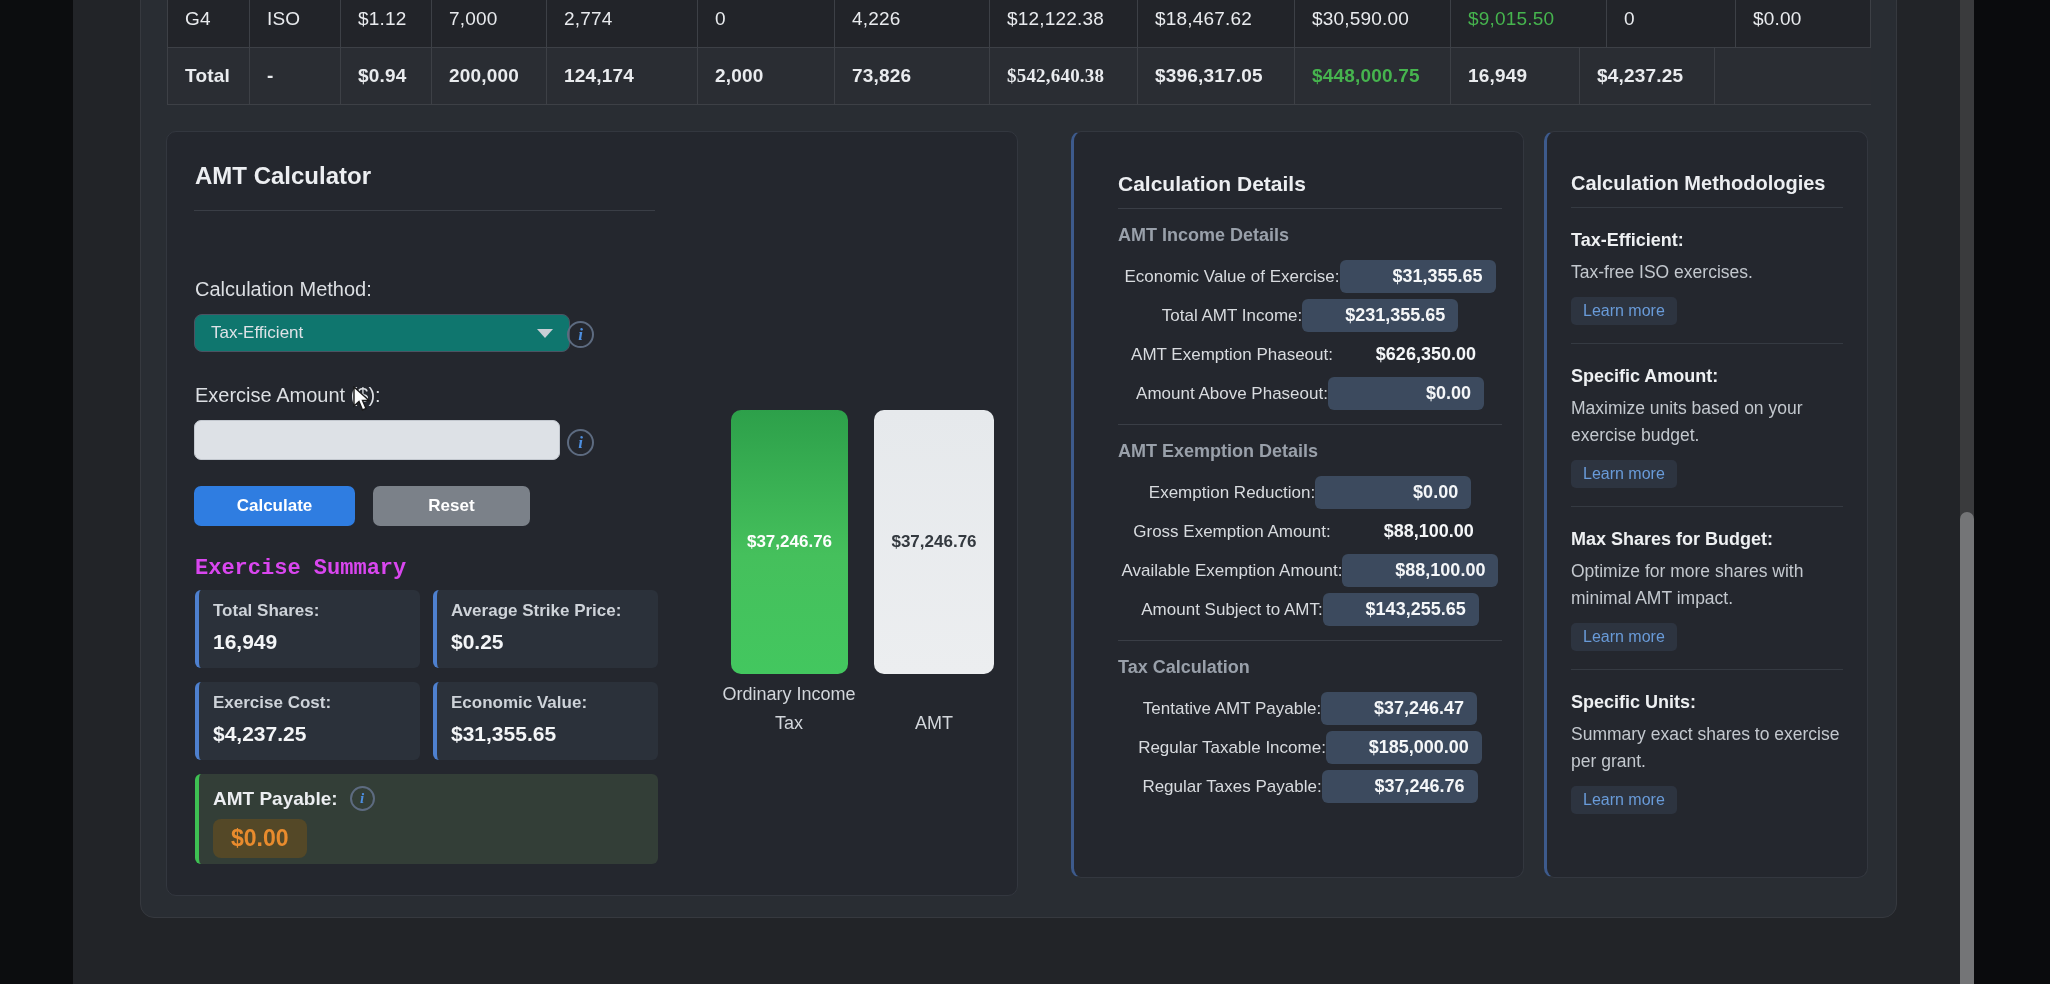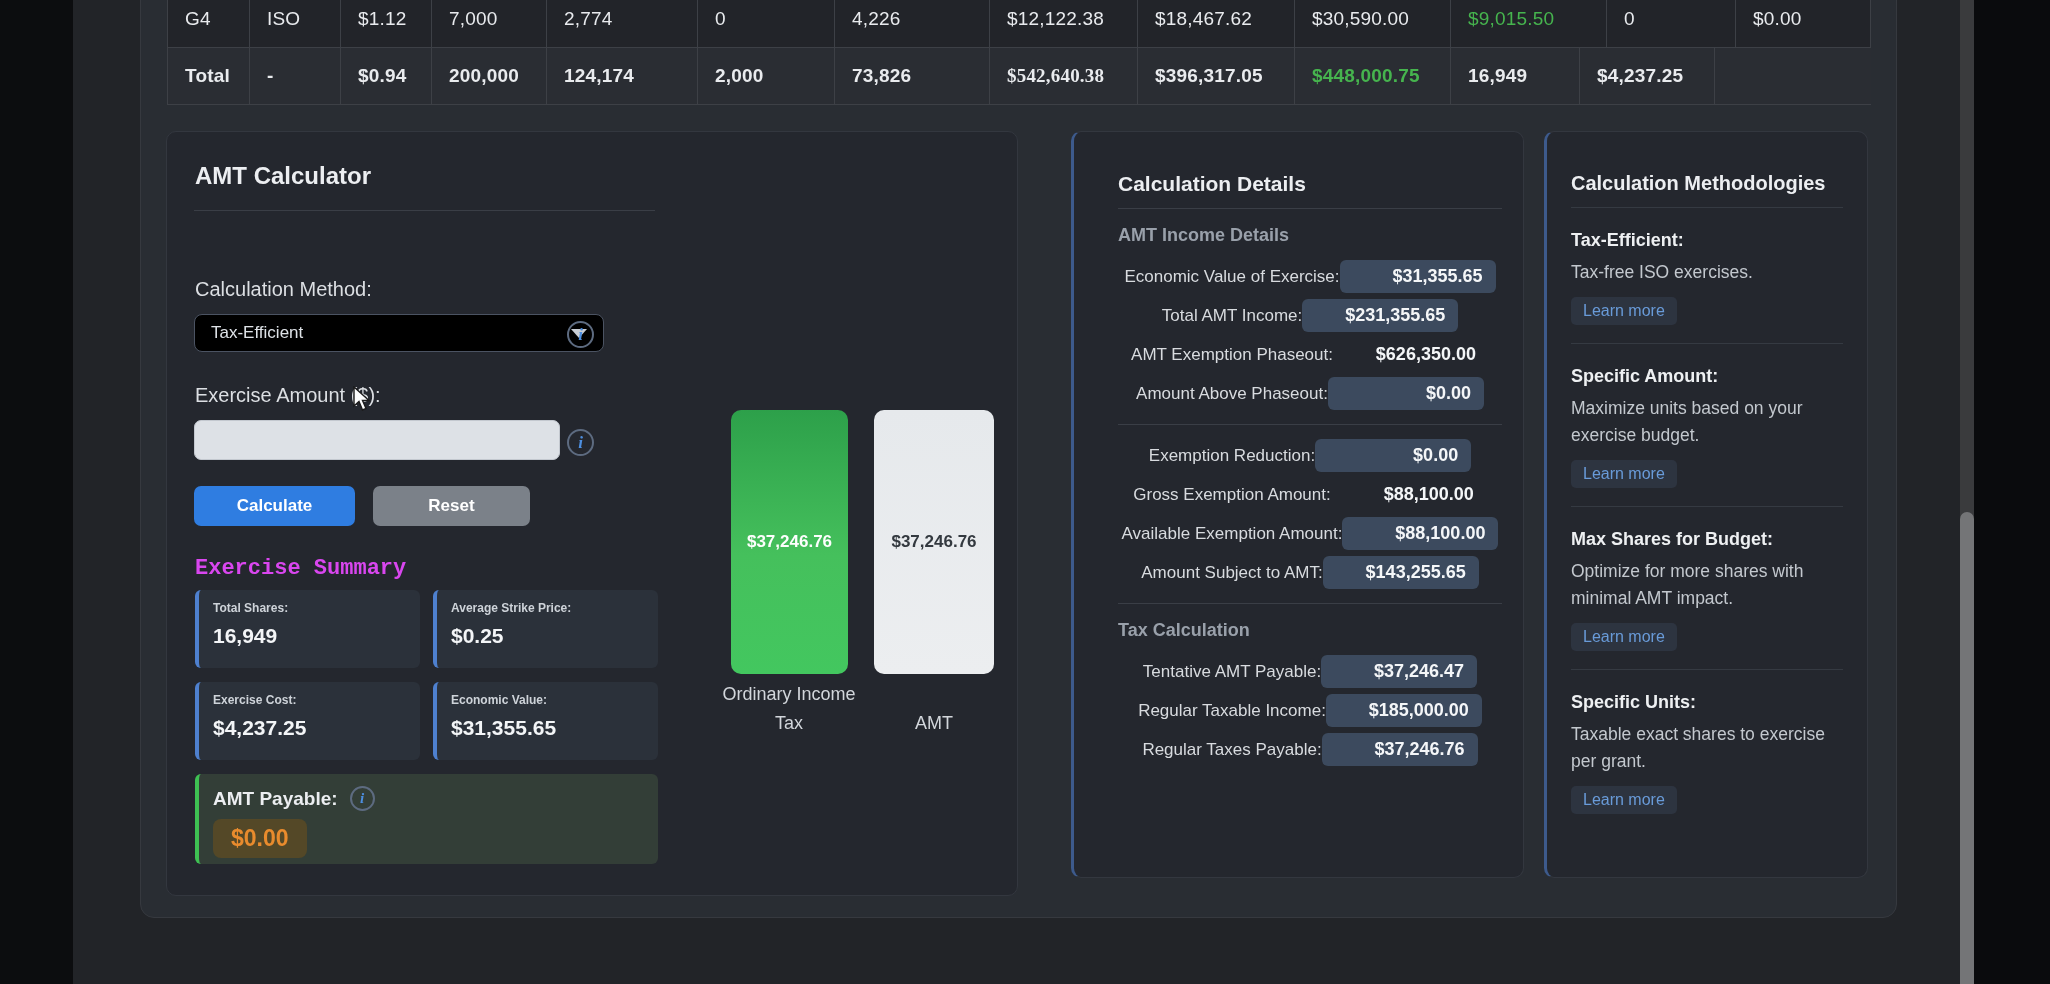--- a/index.html
+++ b/index.html
@@ -30,41 +30,41 @@
   .panel.calc   { left:166px;  top:131px; width:852px; height:765px; }
   .panel.detail { left:1071px; top:131px; width:453px; height:747px; border-left:3px solid #3d5a8c;padding-left:20px; }
   .panel.method { left:1544px; top:131px; width:324px; height:747px; border-left:3px solid #3d5a8c; }
 
   .divider { height:1px; background:#3a3e46; }
 
   
   .calc-title { position:absolute; left:28px; top:30px; font-size:24px; font-weight:bold; color:#eceef1; }
   .calc-divider { position:absolute; left:27px; top:78px; width:461px; }
   .field-label { position:absolute; left:28px; font-size:20px; color:#dcdfe3; }
-  .dropdown { position:absolute; left:27px; top:182px; width:410px; height:38px; background:#000000;
+  .dropdown { position:absolute; left:27px; top:182px; width:376px; height:38px; background:#0f766e;
     border:1px solid #4b5362; border-radius:8px; display:flex; align-items:center;
     justify-content:space-between; padding:0 16px; cursor:pointer; }
   .dropdown-text { font-size:17px; color:#dee2e7; }
   .caret { width:0; height:0; border-left:8px solid transparent; border-right:8px solid transparent;
     border-top:9px solid #c9ced5; }
   .info-icon { position:absolute; width:27px; height:27px; border:2px solid #5d6b80; border-radius:50%;
     display:flex; align-items:center; justify-content:center; color:#4d8fe0;
     font-family:"Liberation Serif","DejaVu Serif",serif; font-weight:bold; font-style:italic;
     font-size:17px; cursor:pointer; }
   .amount-input { position:absolute; left:27px; top:288px; width:366px; height:40px; background:#dde1e6;
     border:1px solid #c3c8cf; border-radius:7px; font-size:17px; color:#222; padding:0 12px; outline:none; }
   .btn { position:absolute; top:354px; height:40px; border:none; border-radius:7px; color:#fff;
     font-weight:bold; font-size:17px; font-family:inherit; cursor:pointer; }
   .btn.calculate { left:27px; width:161px; background:#2f7de1; }
   .btn.reset { left:206px; width:157px; background:#7b8189; }
   .summary-title { position:absolute; left:28px; top:424px; font-size:22px; font-weight:bold; color:#d946ef;font-family:Liberation Mono, monospace; }
   .tiles { position:absolute; left:28px; top:458px; width:463px; display:grid;
     grid-template-columns:225px 225px; gap:14px 13px; }
   .tile { height:78px; background:#2b313a; border-left:4px solid #4e80cf; border-radius:6px; padding:11px 14px; }
-  .tile .t-label { font-size:12px; font-weight:bold; color:#ced3d9; }
+  .tile .t-label { font-size:17px; font-weight:bold; color:#ced3d9; }
   .tile .t-value { font-size:21px; font-weight:bold; color:#f3f5f7; margin-top:9px; }
   .amt-tile { position:absolute; left:28px; top:642px; width:463px; height:90px; background:#333e37;
     border-left:4px solid #3ec153; border-radius:6px; padding:12px 14px; }
   .amt-label-row { display:flex; align-items:center; gap:12px; }
   .amt-label { font-size:19px; font-weight:bold; color:#eceef1; }
   .amt-info { position:static; width:25px; height:25px; font-size:15px; }
   .amt-chip { display:inline-block; margin-top:8px; background:#544827; border-radius:8px;
     padding:6px 18px; font-size:23px; font-weight:bold; color:#e98b2d; }
 
   
@@ -228,20 +228,21 @@
             <div class="d-row">
               <span class="d-label">AMT Exemption Phaseout:</span>
               <span class="d-value">$626,350.00</span>
             </div>
             <div class="d-row">
               <span class="d-label">Amount Above Phaseout:</span>
               <span class="d-value hl">$0.00</span>
             </div>
           </div>
           <div class="divider sec-divider"></div>
+          <div class="section-header">AMT Exemption Details</div>
           <div class="rows">
             <div class="d-row">
               <span class="d-label">Exemption Reduction:</span>
               <span class="d-value hl">$0.00</span>
             </div>
             <div class="d-row">
               <span class="d-label">Gross Exemption Amount:</span>
               <span class="d-value">$88,100.00</span>
             </div>
             <div class="d-row">
@@ -277,21 +278,21 @@
     <div class="method-inner">
       <div class="method-title">Calculation Methodologies</div>
       <div class="divider m-divider"></div>
       <div id="method-items">
           <div class="m-item"><div class="m-name">Tax-Efficient:</div><div class="m-desc">Tax-free ISO exercises.</div><span class="m-link">Learn more</span></div>
           <div class="divider m-sep"></div>
           <div class="m-item"><div class="m-name">Specific Amount:</div><div class="m-desc">Maximize units based on your exercise budget.</div><span class="m-link">Learn more</span></div>
           <div class="divider m-sep"></div>
           <div class="m-item"><div class="m-name">Max Shares for Budget:</div><div class="m-desc">Optimize for more shares with minimal AMT impact.</div><span class="m-link">Learn more</span></div>
           <div class="divider m-sep"></div>
-          <div class="m-item"><div class="m-name">Specific Units:</div><div class="m-desc">Taxable exact shares to exercise per grant.</div><span class="m-link">Learn more</span></div>
+          <div class="m-item"><div class="m-name">Specific Units:</div><div class="m-desc">Summary exact shares to exercise per grant.</div><span class="m-link">Learn more</span></div>
         </div>
     </div>
   </div>
 
   <div class="scrollbar-track"></div>
   <div class="scrollbar-thumb"></div>
 
   <svg class="cursor" width="22" height="26" viewBox="0 0 22 26">
     <path d="M2 1 L2 20 L7 15.5 L10.5 24 L14 22.5 L10.5 14.5 L17 14.5 Z" fill="#fdfdfd" stroke="#1b1b1b" stroke-width="1.4"></path>
   </svg>

